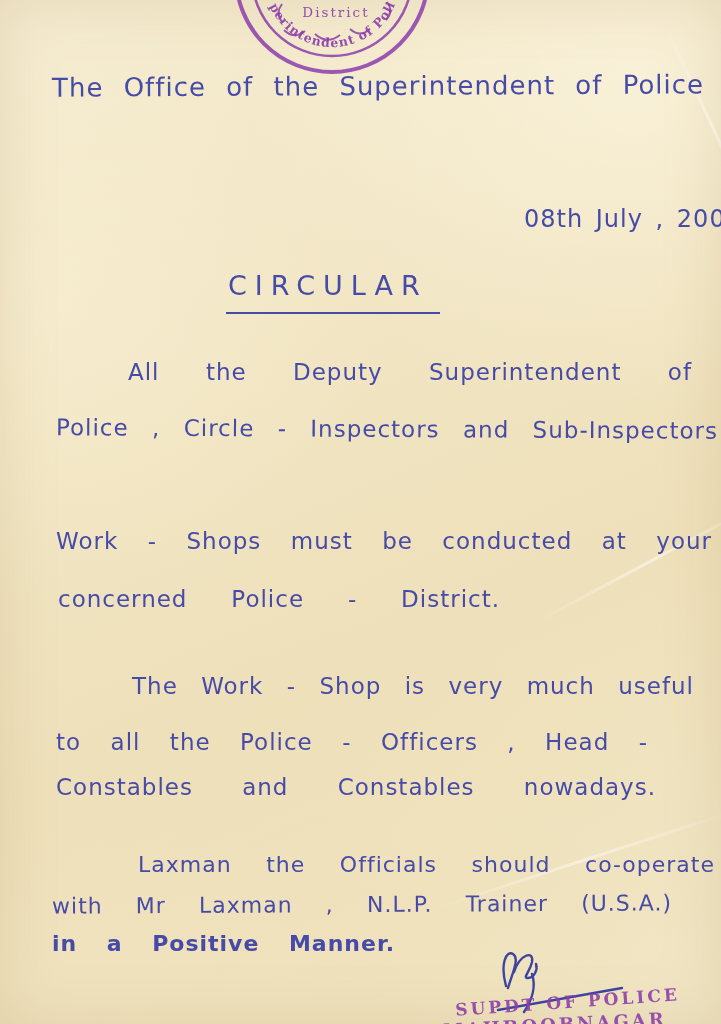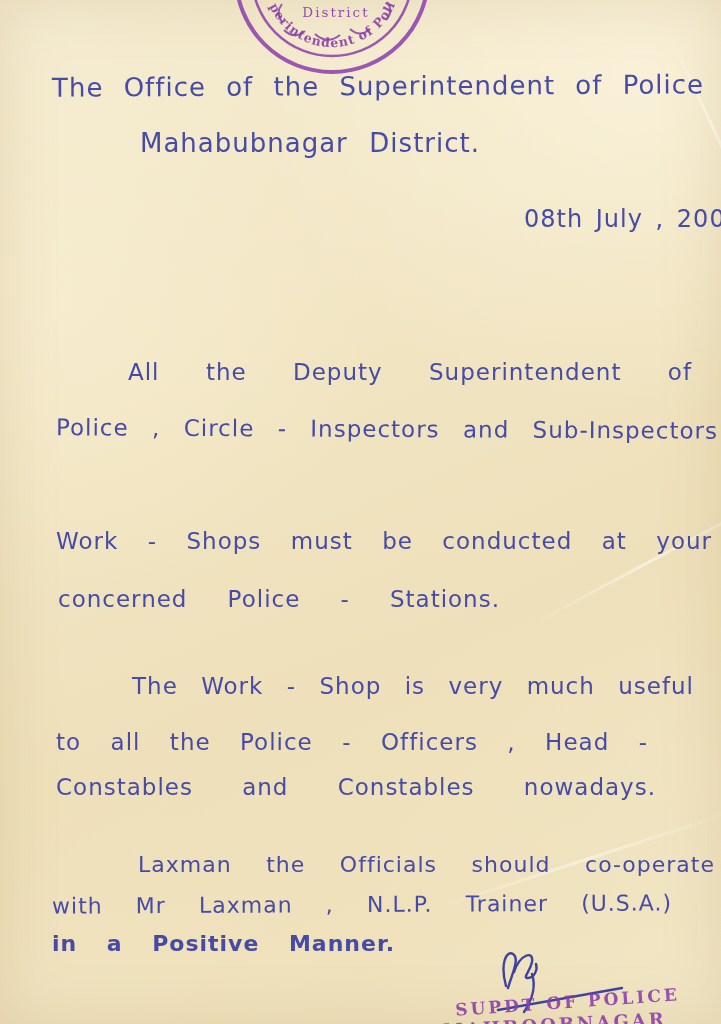--- a/index.html
+++ b/index.html
@@ -64,29 +64,29 @@
       <path d="M 165,2 q 7,9 -1,18" stroke-width="2"></path>
     </g>
     <path id="stamp-arc" d="M 46,2 A 68 68 0 0 0 174,2" fill="none" stroke="none"></path>
     <text font-family="DejaVu Serif, serif" font-size="12.5" font-weight="bold" fill="#8b3dab" fill-opacity="0.9" letter-spacing="1" text-anchor="middle">
       <textPath href="#stamp-arc" startOffset="50%">Superintendent of Police</textPath>
     </text>
     <text x="114" y="17" font-family="DejaVu Serif, serif" font-size="13.5" fill="#8b3dab" fill-opacity="0.9" letter-spacing="2" text-anchor="middle">District</text>
   </svg>
 
   <div class="hand sz-head just r-03" style="left:52px;top:70px;width:652px;">The Office of the Superintendent of Police</div>
-  <div class="hand sz-head just" style="left:140px;top:127px;width:340px;">Mahabubnagar District.</div>
 
   <div class="hand" style="left:524px;top:204px;font-size:24px;word-spacing:4px;">08th July , 2002.</div>
 
+  <div class="hand heading" style="left:226px;top:268px;">CIRCULAR</div>
 
   <div class="hand sz-body just" style="left:128px;top:358px;width:564px;">All the Deputy Superintendent of</div>
   <div class="hand sz-body just r03" style="left:56px;top:415px;width:662px;">Police , Circle - Inspectors and Sub-Inspectors</div>
   <div class="hand sz-body just" style="left:56px;top:527px;width:656px;">Work - Shops must be conducted at your</div>
-  <div class="hand sz-body just" style="left:58px;top:585px;width:442px;">concerned Police - Stations.</div>
+  <div class="hand sz-body just" style="left:58px;top:585px;width:442px;">concerned Police - District.</div>
 
   <div class="hand sz-body just" style="left:132px;top:672px;width:562px;">The Work - Shop is very much useful</div>
   <div class="hand sz-body just" style="left:56px;top:728px;width:592px;">to all the Police - Officers , Head -</div>
   <div class="hand sz-body just" style="left:56px;top:773px;width:600px;">Constables and Constables nowadays.</div>
 
   <div class="hand sz-small just" style="left:138px;top:851px;width:577px;">Laxman the Officials should co-operate</div>
   <div class="hand sz-small just r-03" style="left:52px;top:891px;width:620px;">with Mr Laxman , N.L.P. Trainer (U.S.A.)</div>
   <div class="hand sz-small just" style="left:52px;top:930px;width:343px;font-weight:bold;">in a Positive Manner.</div>
 
   <svg style="position:absolute;left:470px;top:938px;" width="170" height="86" viewBox="0 0 170 86">

